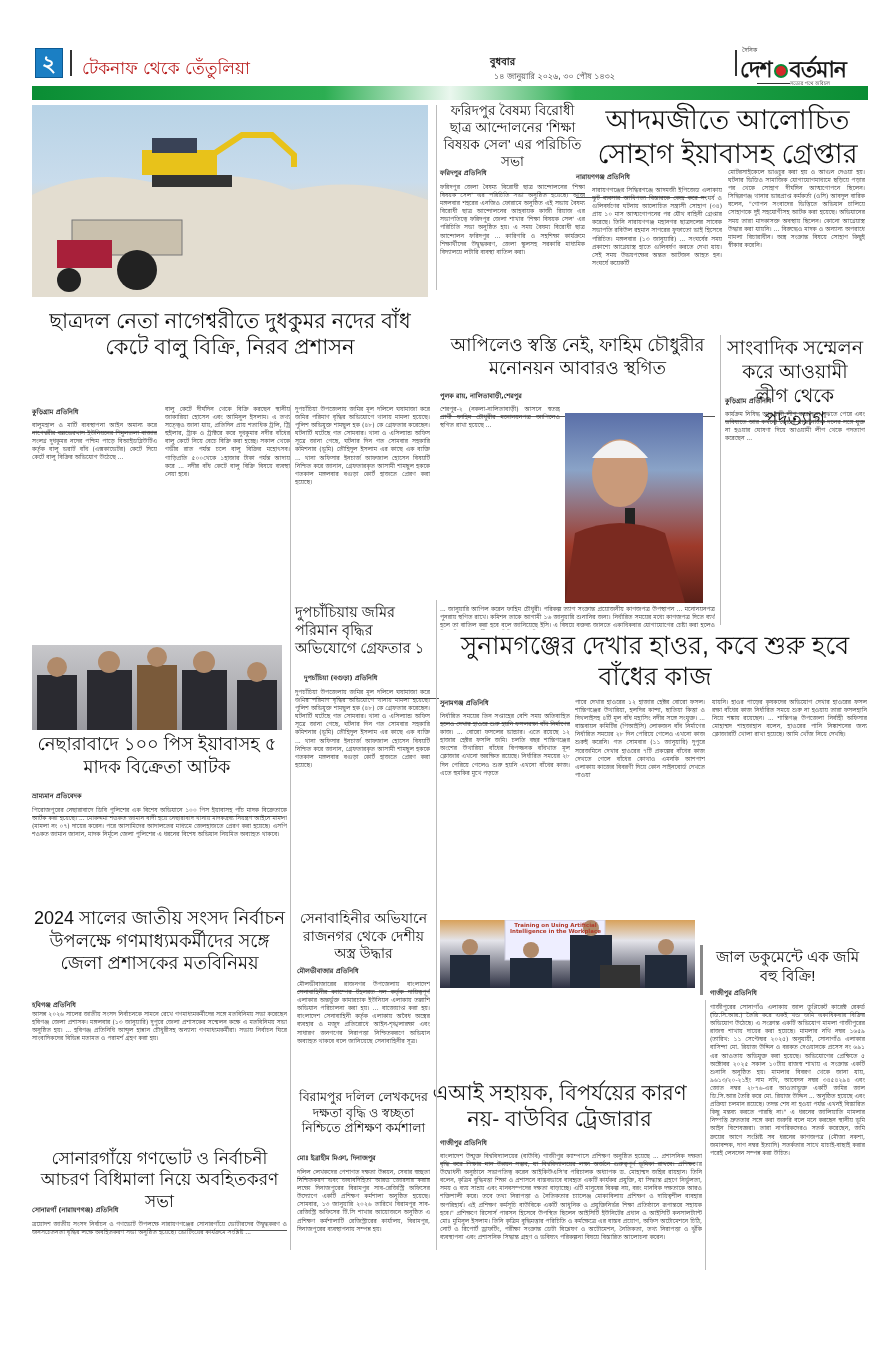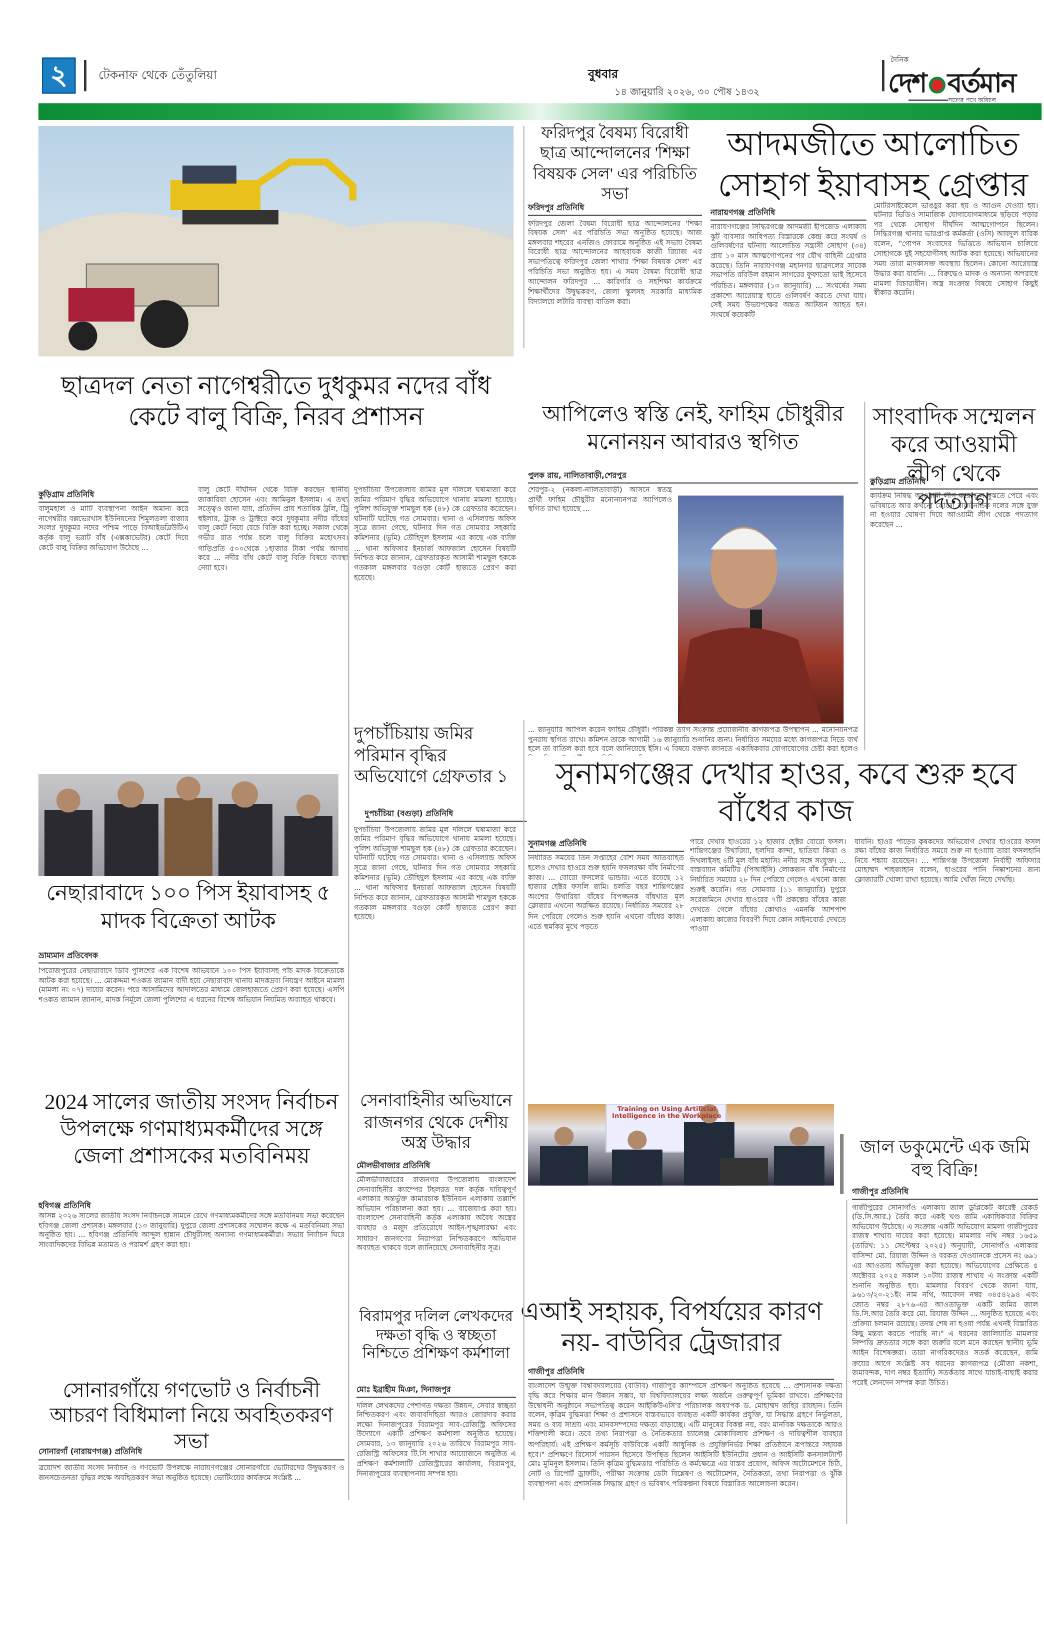--- a/index.html
+++ b/index.html
@@ -1,33 +1,33 @@
 <!DOCTYPE html>
 <html><head>
 <meta charset="utf-8">
 <style>
 *{box-sizing:border-box;margin:0;padding:0}
 html,body{width:870px;height:1363px;background:#fff;overflow:hidden}
 body{position:relative;font-family:"DejaVu Sans","Liberation Sans",sans-serif;color:#111}
 .abs{position:absolute}
 .pageno{left:35px;top:48px;width:28px;height:30px;background:#1b7fc4;color:#fff;font-size:22px;font-weight:bold;text-align:center;line-height:30px;border:1px solid #0c5a94}
 .vbar{width:2px;background:#333}
-.section-name{left:82px;top:55px;font-size:10px;color:#404040}
+.section-name{left:82px;top:55px;font-size:17px;color:#b91c1c}
 .day{left:490px;top:54px;font-size:10px;font-weight:bold}
-.date{left:512px;top:70px;font-size:8px;color:#333}
+.date{left:494px;top:70px;font-size:8px;color:#333}
 .logo-small{left:742px;top:45px;font-size:6px;color:#333}
 .logo{left:740px;top:52px;font-size:22px;font-weight:bold;color:#1a1a1a;letter-spacing:-1px;white-space:nowrap}
 .logo .dot{display:inline-block;width:14px;height:14px;border-radius:50%;background:#d42a2a;vertical-align:middle;margin:0 2px;border:2px solid #0a8a3a}
 .tagline{left:790px;top:80px;font-size:5px;color:#333}
 .tagline-rule{left:757px;top:83px;width:33px;height:1px;background:#333}
 .greenbar{left:32px;top:86px;width:836px;height:14px;background:linear-gradient(90deg,#0a8d34 0%,#2cae52 35%,#eaf7ee 50%,#2cae52 65%,#0a8d34 100%)}
 .photo{overflow:hidden}
 .ph-sand{left:32px;top:105px;width:396px;height:192px;background:linear-gradient(180deg,#b8d3e6 0%,#c9dcec 40%,#ddd8cc 55%,#e6e1d6 100%)}
-.headline{font-family:Liberation Serif, serif;text-align:center;color:#111;line-height:1.25;font-weight:normal}
-.byline{font-size:6.5px;font-weight:bold;color:#222;border-bottom:1px solid #555;padding-bottom:0}
+.headline{font-family:Liberation Sans, sans-serif;text-align:center;color:#111;line-height:1.25;font-weight:normal}
+.byline{font-size:6.5px;font-weight:bold;color:#222;border-bottom:1px solid #555;padding-bottom:14px}
 .body-text{font-size:6px;line-height:8.1px;color:#333;text-align:justify;overflow:hidden}
 .rule-v{width:1px;background:#bbb}
 .box-left-border{border-left:3px solid #888}
 .ph-drugs{left:32px;top:645px;width:250px;height:85px;background:linear-gradient(180deg,#c7c7ca 0%,#9a9aa0 100%)}
 .ph-fahim{left:565px;top:413px;width:138px;height:190px;background:linear-gradient(180deg,#5a6fa8 0%,#8aa3c7 30%,#9e3a2a 70%,#5a2018 100%)}
 .ph-train{left:440px;top:920px;width:255px;height:68px;background:linear-gradient(180deg,#d8a15a 0%,#e4e4ea 30%,#2d3042 100%)}
 </style>
 </head>
 <body>
 
@@ -55,21 +55,21 @@
     <circle cx="37" cy="175" r="12" fill="#222"></circle>
     <circle cx="105" cy="165" r="20" fill="#222"></circle>
   </svg>
 </div>
 
 <div class="abs headline" style="left:440px;top:103px;width:145px;font-size:13.5px">ফরিদপুর বৈষম্য বিরোধী ছাত্র আন্দোলনের 'শিক্ষা বিষয়ক সেল' এর পরিচিতি সভা</div>
 <div class="abs byline" style="left:440px;top:168px;width:145px">ফরিদপুর প্রতিনিধি</div>
 <div class="abs body-text" style="left:440px;top:183px;width:145px;height:110px">ফরিদপুর জেলা বৈষম্য বিরোধী ছাত্র আন্দোলনের 'শিক্ষা বিষয়ক সেল' এর পরিচিতি সভা অনুষ্ঠিত হয়েছে। আজ মঙ্গলবার শহরের এনজিও ফোরামে অনুষ্ঠিত এই সভায় বৈষম্য বিরোধী ছাত্র আন্দোলনের আহবায়ক কাজী রিয়াজ এর সভাপতিত্বে ফরিদপুর জেলা শাখার 'শিক্ষা বিষয়ক সেল' এর পরিচিতি সভা অনুষ্ঠিত হয়। এ সময় বৈষম্য বিরোধী ছাত্র আন্দোলন ফরিদপুর ... কারিগরি ও সহশিক্ষা কার্যক্রমে শিক্ষার্থীদের উদ্বুদ্ধকরণ, জেলা স্কুলসহ সরকারি মাধ্যমিক বিদ্যালয়ে লটারি ব্যবস্থা বাতিল করা।</div>
 
 <div class="abs headline" style="left:590px;top:104px;width:275px;font-size:27px">আদমজীতে আলোচিত সোহাগ ইয়াবাসহ গ্রেপ্তার</div>
-<div class="abs byline" style="left:592px;top:172px;width:130px">নারায়ণগঞ্জ প্রতিনিধি</div>
+<div class="abs byline" style="left:576px;top:172px;width:130px">নারায়ণগঞ্জ প্রতিনিধি</div>
 <div class="abs body-text" style="left:592px;top:186px;width:130px;height:108px">নারায়ণগঞ্জের সিদ্ধিরগঞ্জে আদমজী ইপিজেড এলাকায় ঝুট ব্যবসার আধিপত্য বিস্তারকে কেন্দ্র করে সংঘর্ষ ও গুলিবর্ষণের ঘটনায় আলোচিত সন্ত্রাসী সোহাগ (৩৪) প্রায় ১০ মাস আত্মগোপনের পর যৌথ বাহিনী গ্রেপ্তার করেছে। তিনি নারায়ণগঞ্জ মহানগর ছাত্রদলের সাবেক সভাপতি রবিউল রহমান সাগরের ফুফাতো ভাই হিসেবে পরিচিত। মঙ্গলবার (১৩ জানুয়ারি) ... সংঘর্ষের সময় প্রকাশ্যে আগ্নেয়াস্ত্র হাতে গুলিবর্ষণ করতে দেখা যায়। সেই সময় উভয়পক্ষের অন্তত আটজন আহত হন। সংঘর্ষে কয়েকটি</div>
 <div class="abs body-text" style="left:728px;top:168px;width:137px;height:126px">মোটরসাইকেলে ভাঙচুর করা হয় ও আগুন দেওয়া হয়। ঘটনার ভিডিও সামাজিক যোগাযোগমাধ্যমে ছড়িয়ে পড়ার পর থেকে সোহাগ দীর্ঘদিন আত্মগোপনে ছিলেন। সিদ্ধিরগঞ্জ থানার ভারপ্রাপ্ত কর্মকর্তা (ওসি) আবদুল বারিক বলেন, "গোপন সংবাদের ভিত্তিতে অভিযান চালিয়ে সোহাগকে দুই সহযোগীসহ আটক করা হয়েছে। অভিযানের সময় তারা মাদকাসক্ত অবস্থায় ছিলেন। কোনো আগ্নেয়াস্ত্র উদ্ধার করা যায়নি। ... বিরুদ্ধেও মাদক ও অন্যান্য অপরাধে মামলা বিচারাধীন। অস্ত্র সংক্রান্ত বিষয়ে সোহাগ কিছুই স্বীকার করেনি।</div>
 
 <div class="abs headline" style="left:32px;top:308px;width:396px;font-size:21px">ছাত্রদল নেতা নাগেশ্বরীতে দুধকুমর নদের বাঁধ কেটে বালু বিক্রি, নিরব প্রশাসন</div>
 <div class="abs byline" style="left:32px;top:407px;width:125px">কুড়িগ্রাম প্রতিনিধি</div>
 <div class="abs body-text" style="left:32px;top:421px;width:125px;height:215px">বালুমহাল ও মাটি ব্যবস্থাপনা আইন অমান্য করে নাগেশ্বরীর বল্লভেরখাস ইউনিয়নের শিমুলতলা বাজার সংলগ্ন দুধকুমর নদের পশ্চিম পাড়ে বিআইডব্লিউটিএ কর্তৃক বালু ভরাট বাঁধ (এক্সকাভেটর) কেটে দিয়ে কেটে বালু বিক্রির অভিযোগ উঠেছে ...</div>
 <div class="abs body-text" style="left:165px;top:405px;width:125px;height:230px">বালু কেটে দীর্ঘদিন থেকে বিক্রি করছেন স্থানীয় জাকারিয়া হোসেন এবং আমিনুল ইসলাম। এ তথ্য সত্ত্বেও জানা যায়, প্রতিদিন প্রায় শতাধিক ট্রলি, ট্রি হুইলার, ট্রাক ও ট্রাক্টরে করে দুধকুমার নদীর বাঁধের বালু কেটে নিয়ে বেচে বিক্রি করা হচ্ছে। সকাল থেকে গভীর রাত পর্যন্ত চলে বালু বিক্রির মহোৎসব। গাড়িপ্রতি ৫০০থেকে ১হাজার টাকা পর্যন্ত আদায় করে ... নদীর বাঁধ কেটে বালু বিক্রি বিষয়ে ব্যবস্থা নেয়া হবে।</div>
 
 <div class="abs body-text" style="left:295px;top:405px;width:135px;height:200px">দুপচাঁচিয়া উপজেলায় জমির মূল দলিলে ঘষামাজা করে জমির পরিমাণ বৃদ্ধির অভিযোগে থানায় মামলা হয়েছে। পুলিশ অভিযুক্ত শামছুল হক (৪৮) কে গ্রেফতার করেছেন। ঘটনাটি ঘটেছে গত সোমবার। থানা ও এসিল্যান্ড অফিস সূত্রে জানা গেছে, ঘটনার দিন গত সোমবার সহকারি কমিশনার (ভূমি) তৌহিদুল ইসলাম এর কাছে এক ব্যক্তি ... থানা অফিসার ইনচার্জ আফজাল হোসেন বিষয়টি নিশ্চিত করে জানান, গ্রেফতারকৃত আসামী শামছুল হককে গতকাল মঙ্গলবার বগুড়া কোর্ট হাজতে প্রেরণ করা হয়েছে।</div>
 

